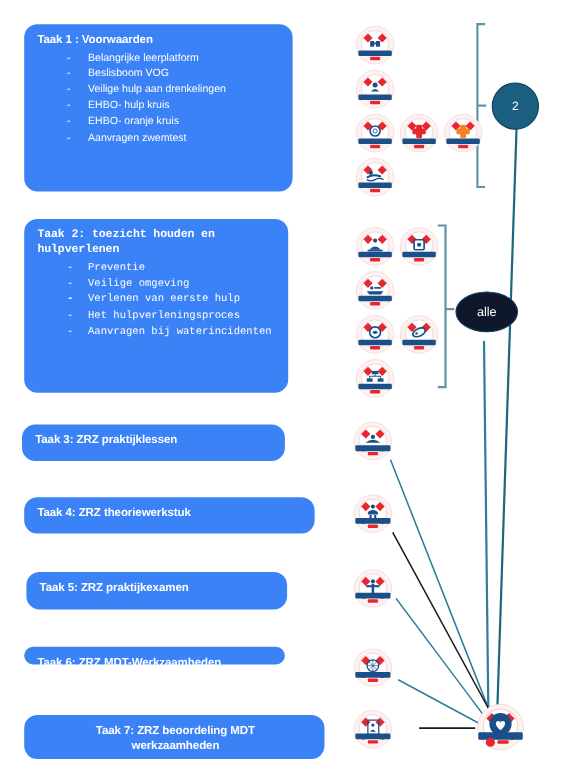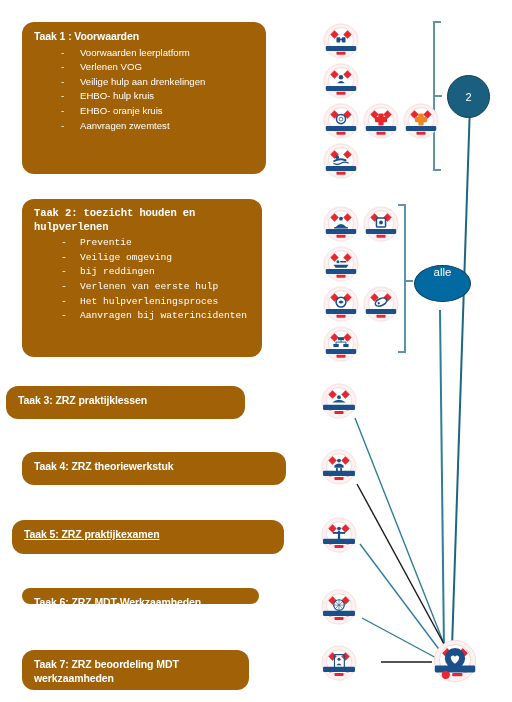--- a/index.html
+++ b/index.html
@@ -6,21 +6,21 @@
   body{
     width:512px;height:702px;position:relative;overflow:hidden;
     font-family:"Liberation Sans","DejaVu Sans",sans-serif;
     -webkit-font-smoothing:antialiased;
   }
   #canvas{position:absolute;inset:0;width:512px;height:702px;}
 
   
   .task-box{
     position:absolute;
-    background:#a16207;
+    background:#3b82f6;
     border-radius:12px;
     color:#ffffff;
     box-sizing:border-box;
     padding:8px 10px 8px 12px;
   }
   .task-title{
     font-size:10.5px;font-weight:bold;line-height:1.3;
     letter-spacing:-0.1px;white-space:pre-line;
   }
   .task-title.indent2{padding-left:0;}
@@ -47,25 +47,25 @@
     position:absolute;
     background:#1b5f80;
     border:1px solid #0f3f56;
     border-radius:50%;
     color:#ffffff;
     display:flex;align-items:center;justify-content:center;
     font-size:11px;
   }
   .node-ellipse{
     position:absolute;
-    background:#0369a1;
+    background:#0f172a;
     border:1px solid #0f3f56;
     border-radius:50%;
     color:#ffffff;
-    display:flex;align-items:flex-start;justify-content:center;
+    display:flex;align-items:center;justify-content:center;
     font-size:11.5px;
   }
 
   
   #lines{position:absolute;left:0;top:0;width:512px;height:702px;pointer-events:none;}
 </style>
 </head>
 <body>
 
 <div id="canvas">
@@ -89,59 +89,58 @@
     <path d="M360 544 L444 656" fill="none" stroke="#2e7d9a" stroke-width="1.4"></path>
 
     <path d="M362 618 L440 660" fill="none" stroke="#2e7d9a" stroke-width="1.4"></path>
 
     <path d="M381 662 L432 662" fill="none" stroke="#1a1a1a" stroke-width="1.6"></path>
   </svg>
 
   <div class="task-box" style="left:22px;top:22px;width:244px;height:152px;">
     <div class="task-title">Taak 1 : Voorwaarden</div>
     <ul class="bullets">
-      <li><span class="dash">-</span><span>Voorwaarden leerplatform</span></li>
-      <li><span class="dash">-</span><span>Verlenen VOG</span></li>
+      <li><span class="dash">-</span><span>Belangrijke leerplatform</span></li>
+      <li><span class="dash">-</span><span>Beslisboom VOG</span></li>
       <li><span class="dash">-</span><span>Veilige hulp aan drenkelingen</span></li>
       <li><span class="dash">-</span><span>EHBO- hulp kruis</span></li>
       <li><span class="dash">-</span><span>EHBO- oranje kruis</span></li>
       <li><span class="dash">-</span><span>Aanvragen zwemtest</span></li>
     </ul>
   </div>
 
   <div class="task-box" style="left:22px;top:199px;width:240px;height:158px;font-family:Liberation Mono, monospace;">
     <div class="task-title">Taak 2: toezicht houden en hulpverlenen</div>
     <ul class="bullets">
       <li><span class="dash">-</span><span>Preventie</span></li>
       <li><span class="dash">-</span><span>Veilige omgeving</span></li>
       <li><span class="dash">-</span></li>
-      <li class="cont"><span>bij reddingen</span></li>
       <li><span class="dash">-</span><span>Verlenen van eerste hulp</span></li>
       <li><span class="dash">-</span><span>Het hulpverleningsproces</span></li>
       <li><span class="dash">-</span><span>Aanvragen bij waterincidenten</span></li>
     </ul>
   </div>
 
-  <div class="task-box" style="left:6px;top:386px;width:239px;height:33px;">
+  <div class="task-box" style="left:20px;top:386px;width:239px;height:33px;">
     <div class="task-title">Taak 3: ZRZ praktijklessen</div>
   </div>
 
   <div class="task-box" style="left:22px;top:452px;width:264px;height:33px;">
     <div class="task-title">Taak 4: ZRZ theoriewerkstuk</div>
   </div>
 
-  <div class="task-box" style="left:12px;top:520px;width:272px;height:34px;text-decoration:underline;">
+  <div class="task-box" style="left:24px;top:520px;width:237px;height:34px;">
     <div class="task-title">Taak 5: ZRZ praktijkexamen</div>
   </div>
 
   <div class="task-box" style="left:22px;top:588px;width:237px;height:16px;">
     <div class="task-title">Taak 6: ZRZ  MDT-Werkzaamheden</div>
   </div>
 
-  <div class="task-box" style="left:22px;top:650px;width:227px;height:40px;">
+  <div class="task-box" style="left:22px;top:650px;width:273px;height:40px;text-align:center;">
     <div class="task-title indent2">Taak 7: ZRZ  beoordeling MDT
           werkzaamheden</div>
   </div>
 
   <div class="node-circle" style="left:447px;top:75px;width:41px;height:41px;">
     <span>2</span>
   </div>
 
   <div class="node-ellipse" style="left:414px;top:265px;width:55px;height:35px;">
     <span>alle</span>

